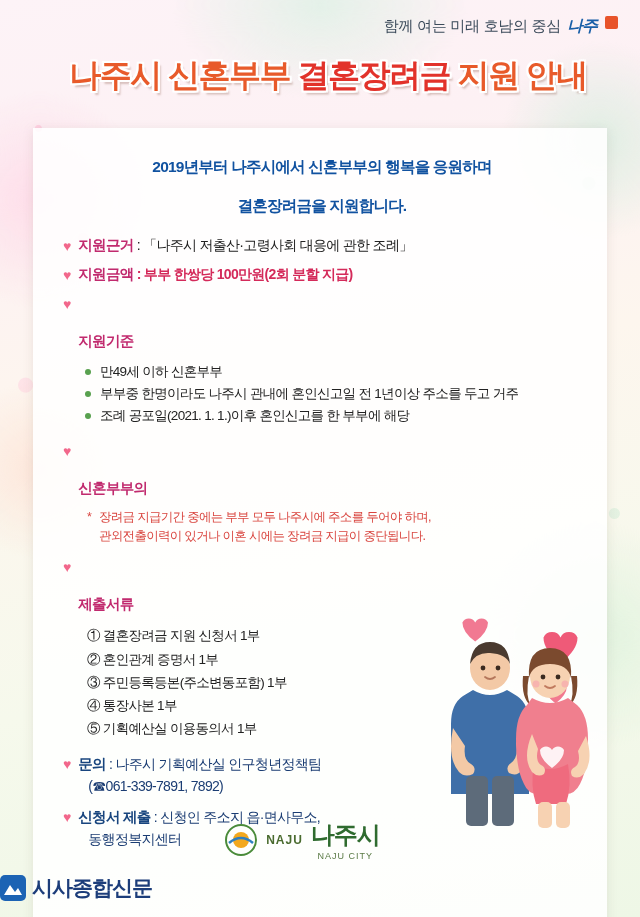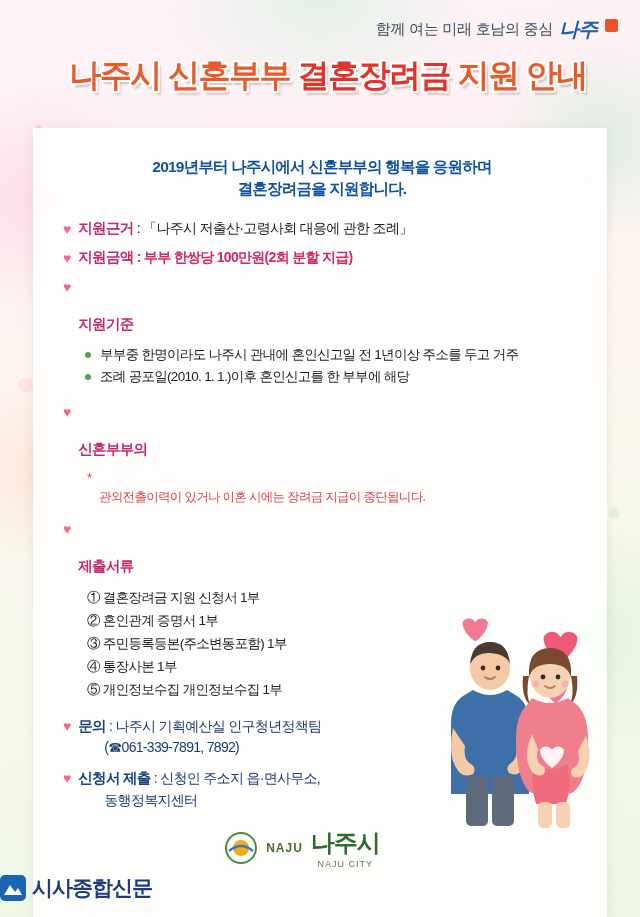--- a/index.html
+++ b/index.html
@@ -51,21 +51,21 @@
     z-index: 4;
   }
   .topbar .slogan {
     font-size: 15px;
     color: #3b4a5a;
     letter-spacing: -0.3px;
     white-space: nowrap;
     text-align: right;
   }
   .topbar .ci {
-    font-size: 20px;
+    font-size: 16px;
     font-weight: bold;
     color: #1a5fa8;
     letter-spacing: -1px;
     font-style: italic;
   }
   .topbar .ci-mark {
     display: inline-block;
     width: 13px;
     height: 13px;
     background: #e8532a;
@@ -116,21 +116,21 @@
   }
   .lead {
     text-align: center;
     color: #1152a0;
     font-size: 15.5px;
     font-weight: bold;
     line-height: 1.45;
     letter-spacing: -0.8px;
     margin: 10px 0 18px 0;
   }
-  .lead .l2 { color: #1152a0; }
+  .lead .l2 { color: #1152a0; margin-top: 17px; }
 
   .row {
     display: flex;
     align-items: flex-start;
     gap: 7px;
     margin: 0 0 10px 0;
   }
   .heart {
     color: #f2678b;
     font-size: 14px;
@@ -209,39 +209,39 @@
 
   .contact {
     margin-left: 0;
     font-size: 14px;
     letter-spacing: -0.7px;
     color: #1b3d73;
     line-height: 1.5;
   }
   .contact .sub {
     display: block;
-    margin-left: 26px;
+    margin-left: 10px;
   }
 
   
   .couple {
     position: absolute;
     right: 22px;
     bottom: 86px;
     width: 190px;
     height: 215px;
     z-index: 4;
     pointer-events: none;
   }
 
   
   .city-logo {
     position: absolute;
     left: 0;
-    bottom: 48px;
+    bottom: 56px;
     width: 604px;
     text-align: center;
     z-index: 5;
   }
   .city-logo .inner {
     display: inline-flex;
     align-items: center;
     gap: 8px;
   }
   .city-logo .naju-en {
@@ -328,43 +328,44 @@
       <div>
         <span class="section-label">지원금액</span><span class="section-text amount"> : 부부 한쌍당 100만원(2회 분할 지급)</span>
       </div>
     </div>
 
     <div class="row">
       <span class="heart">♥</span>
       <span class="section-label">지원기준</span>
     </div>
     <ul class="bullets">
+      <li>만49세 이하 신혼부부</li>
       <li>부부중 한명이라도 나주시 관내에 혼인신고일 전 1년이상 주소를 두고 거주</li>
-      <li>조례 공포일(2010. 1. 1.)이후 혼인신고를 한 부부에 해당</li>
+      <li>조례 공포일(2021. 1. 1.)이후 혼인신고를 한 부부에 해당</li>
     </ul>
 
     <div class="row">
       <span class="heart">♥</span>
       <span class="section-label">신혼부부의</span>
     </div>
     <div class="note">
-      <br>
+      <span>장려금 지급기간 중에는 부부 모두 나주시에 주소를 두어야 하며,</span><br>
       <span>관외전출이력이 있거나 이혼 시에는 장려금 지급이 중단됩니다.</span>
     </div>
 
     <div class="row">
       <span class="heart">♥</span>
       <span class="section-label">제출서류</span>
     </div>
     <ol class="docs">
       <li>① 결혼장려금 지원 신청서 1부</li>
       <li>② 혼인관계 증명서 1부</li>
       <li>③ 주민등록등본(주소변동포함) 1부</li>
       <li>④ 통장사본 1부</li>
-      <li>⑤ 개인정보수집 개인정보수집 1부</li>
+      <li>⑤ 기획예산실 이용동의서 1부</li>
     </ol>
 
     <div class="row">
       <span class="heart">♥</span>
       <div class="contact">
         <span class="section-label navy">문의</span><span> : 나주시 기획예산실 인구청년정책팀</span>
         <span class="sub">(☎061-339-7891, 7892)</span>
       </div>
     </div>
 

